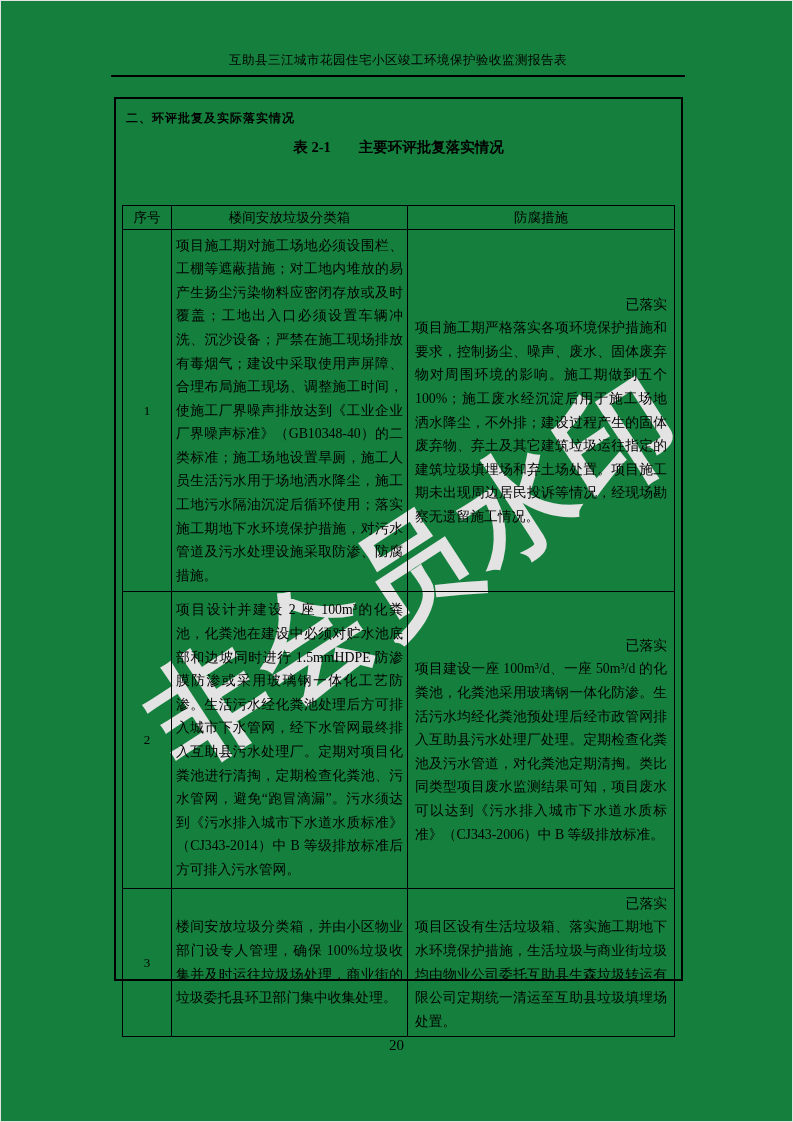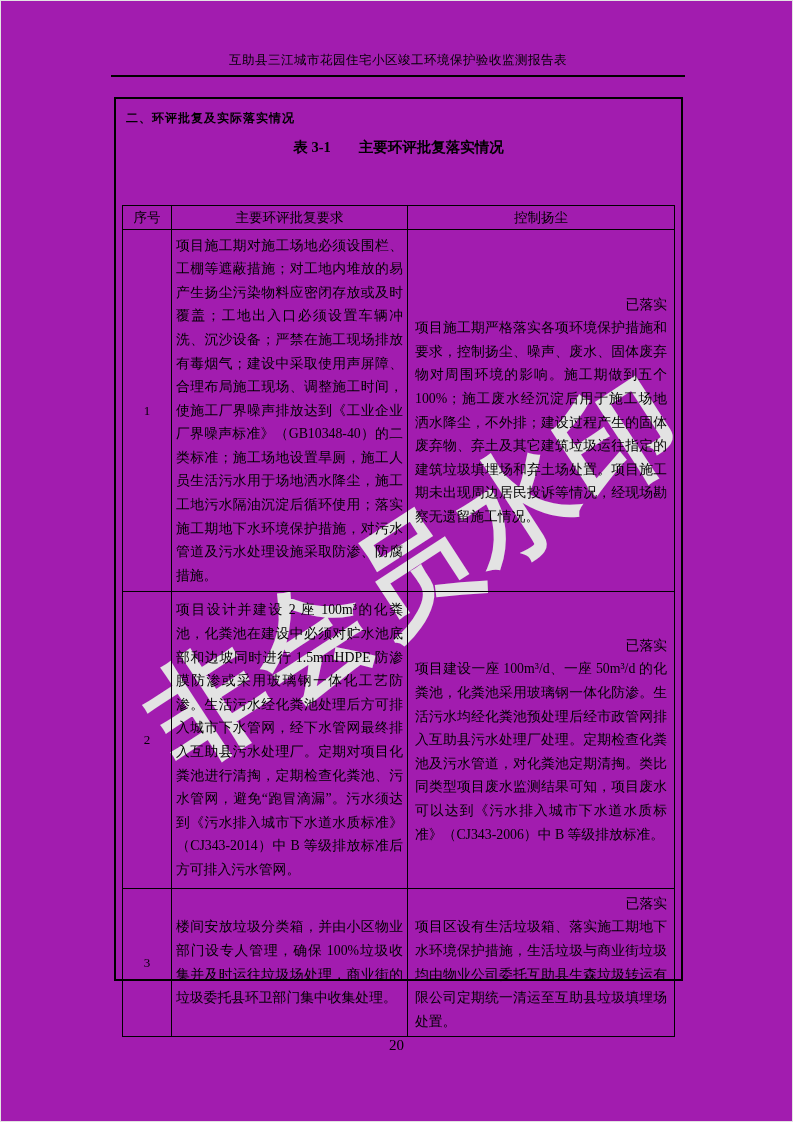--- a/index.html
+++ b/index.html
@@ -1,19 +1,19 @@
 <!DOCTYPE html>
 <html><head>
 <meta charset="utf-8">
 <style>
   html, body { margin:0; padding:0; background:#ffffff; }
   .page {
     position:relative;
     width:793px; height:1122px;
-    background:#a21caf;
+    background:#15803d;
     overflow:hidden;
     font-family:"Liberation Serif","DejaVu Serif",serif;
     color:#000;
     box-sizing:border-box;
     border:1px solid #e3e3e3;
   }
   
   .doc-header {
     position:absolute; left:110px; top:51px; width:574px;
     text-align:center;
@@ -85,34 +85,34 @@
     <span>互助县三江城市花园住宅小区竣工环境保护验收监测报告表</span>
   </div>
 
   <div class="watermark" style="color: rgb(227, 227, 227);">非会员水印</div>
 
   <div class="content-box">
 
     <div class="section-heading">二、环评批复及实际落实情况</div>
 
     <div class="table-caption">
-      <span class="caption-label">表 3-1</span><span class="caption-title">主要环评批复落实情况</span>
+      <span class="caption-label">表 2-1</span><span class="caption-title">主要环评批复落实情况</span>
     </div>
 
     <table class="main-table">
       <colgroup>
         <col class="col-no">
           <col class="col-req">
           <col class="col-impl">
       </colgroup>
       <tbody>
         <tr class="header-row">
           <th>序号</th>
-          <th>主要环评批复要求</th>
-          <th>控制扬尘</th>
+          <th>楼间安放垃圾分类箱</th>
+          <th>防腐措施</th>
         </tr>
 
         <tr class="row-1">
           <td class="cell-no">1</td>
           <td class="cell-req">
             <div class="req-text">项目施工期对施工场地必须设围栏、工棚等遮蔽措施；对工地内堆放的易产生扬尘污染物料应密闭存放或及时覆盖；工地出入口必须设置车辆冲洗、沉沙设备；严禁在施工现场排放有毒烟气；建设中采取使用声屏障、合理布局施工现场、调整施工时间，使施工厂界噪声排放达到《工业企业厂界噪声标准》（GB10348-40）的二类标准；施工场地设置旱厕，施工人员生活污水用于场地洒水降尘，施工工地污水隔油沉淀后循环使用；落实施工期地下水环境保护措施，对污水管道及污水处理设施采取防渗、防腐措施。</div>
           </td>
           <td class="cell-impl">
             <div class="status-line">已落实</div>
             <div class="impl-text">项目施工期严格落实各项环境保护措施和要求，控制扬尘、噪声、废水、固体废弃物对周围环境的影响。施工期做到五个100%；施工废水经沉淀后用于施工场地洒水降尘，不外排；建设过程产生的固体废弃物、弃土及其它建筑垃圾运往指定的建筑垃圾填埋场和弃土场处置。项目施工期未出现周边居民投诉等情况，经现场勘察无遗留施工情况。</div>

